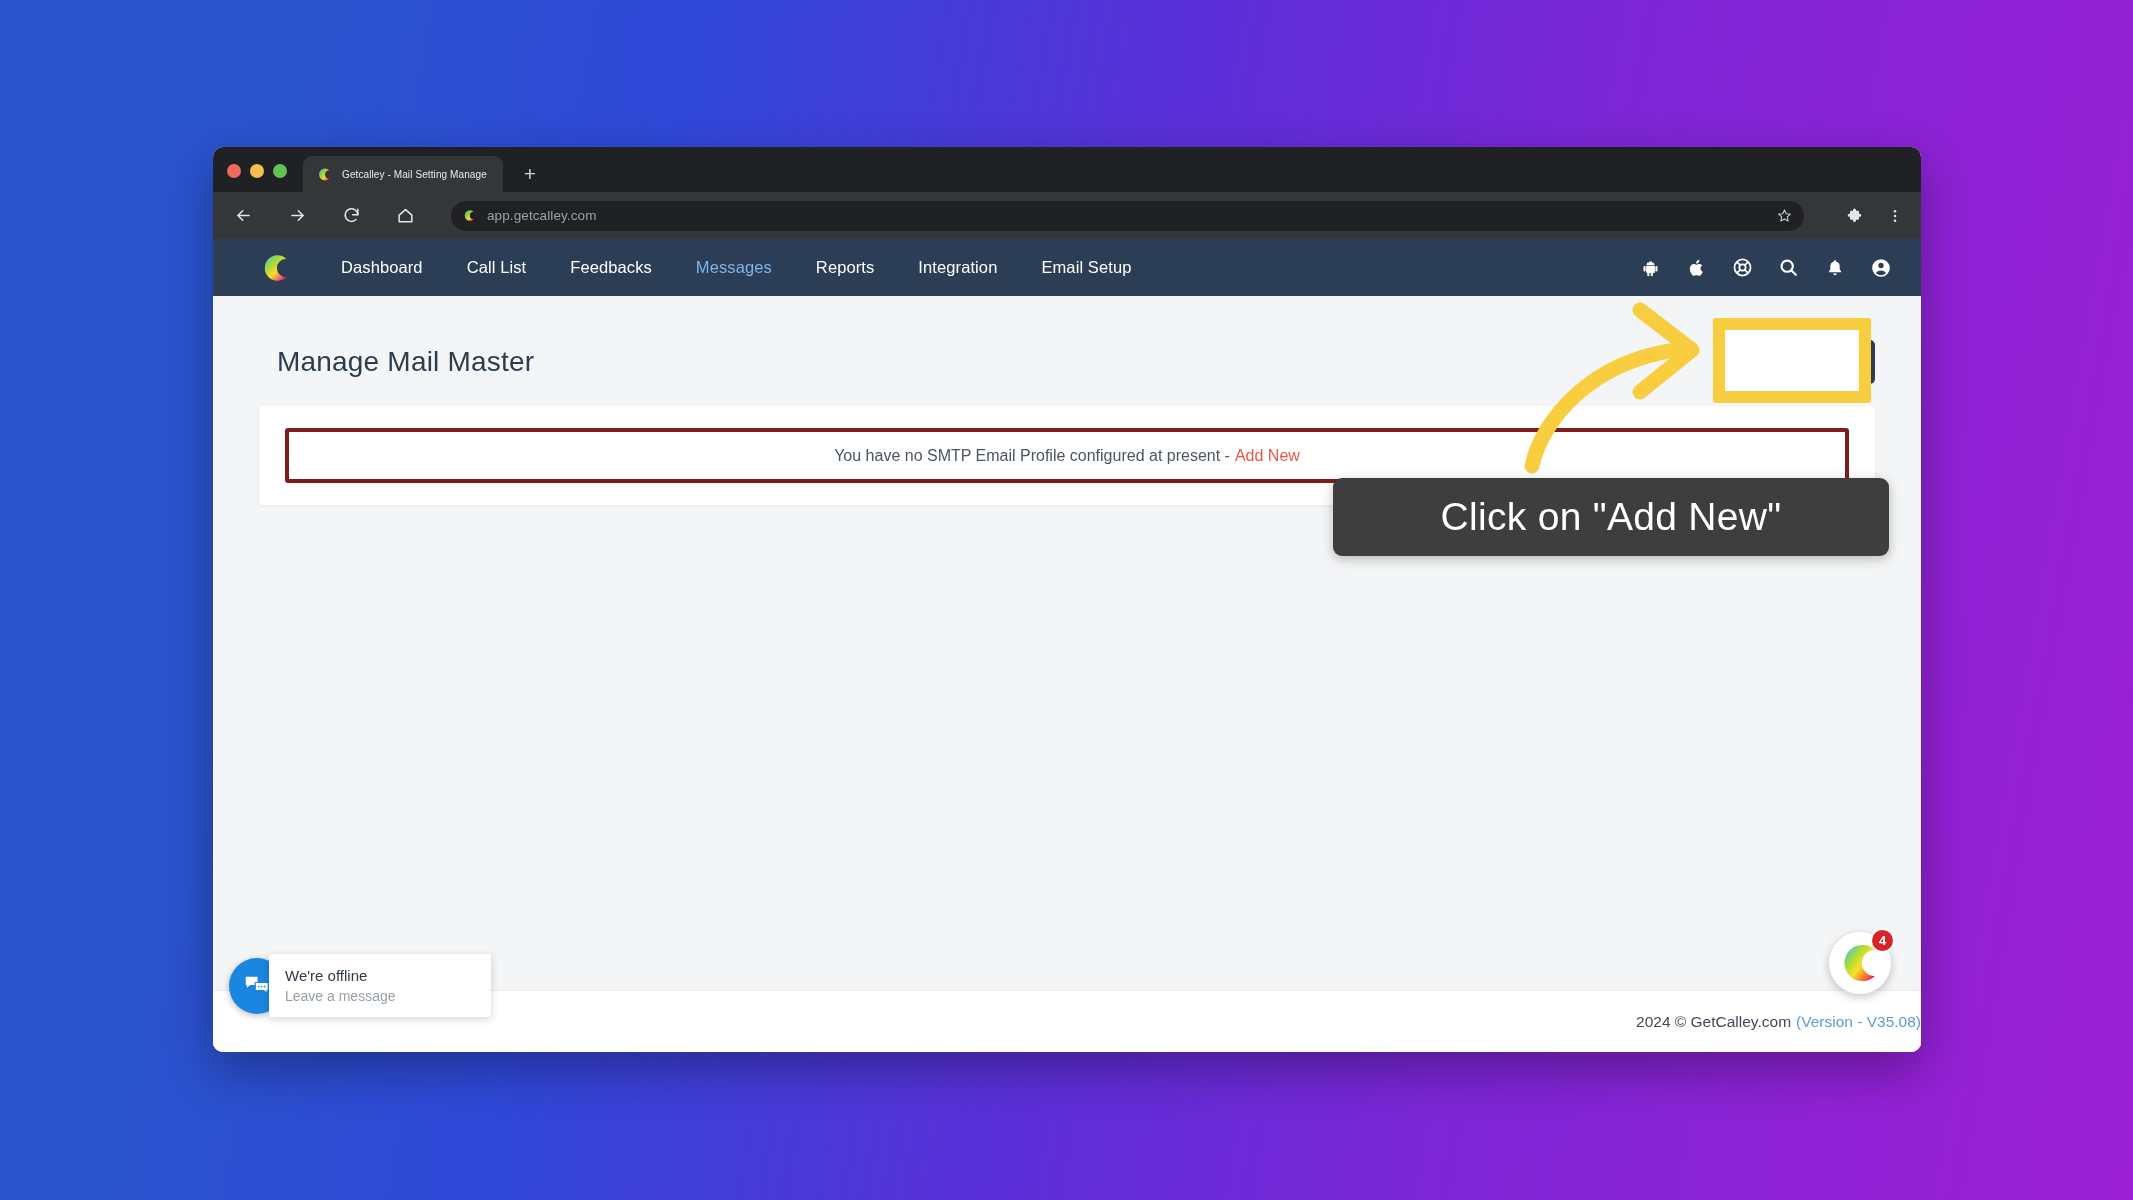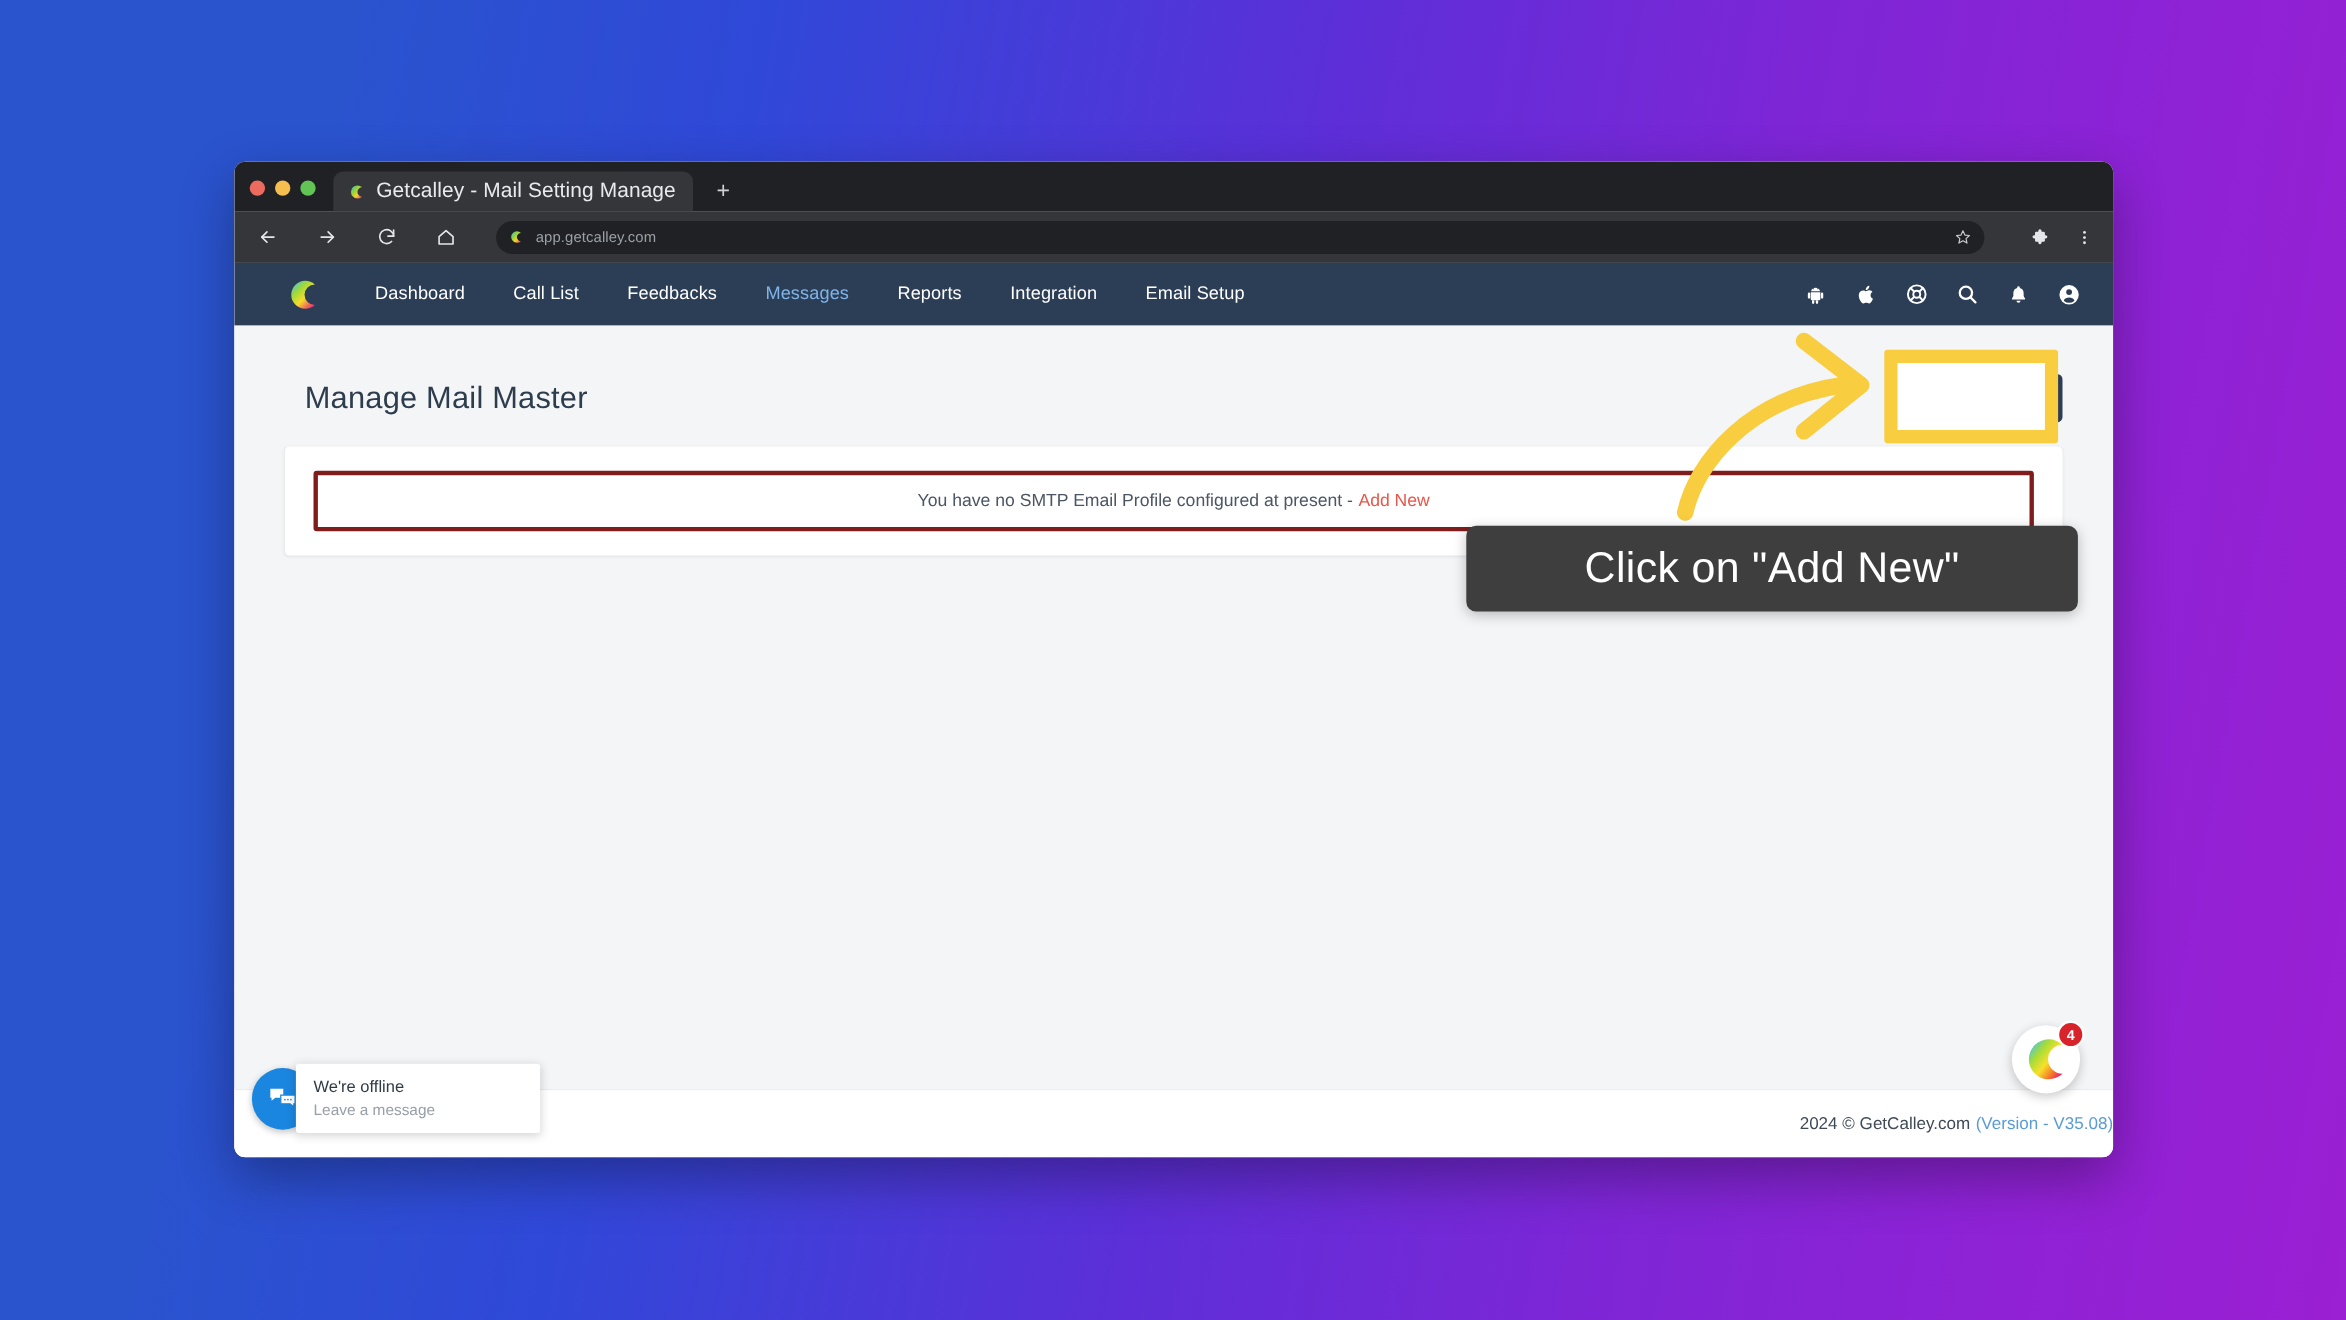--- a/index.html
+++ b/index.html
@@ -46,21 +46,21 @@
     height: 36px;
     background: #35363a;
     border-radius: 9px 9px 0 0;
     display: flex; align-items: center;
     padding: 0 16px 0 13px;
     gap: 9px;
     max-width: 330px;
   }
   .tab-title {
     color: #e8eaed;
-    font-size: 19px;
+    font-size: 10px;
     white-space: nowrap;
     overflow: hidden;
     text-overflow: ellipsis;
     letter-spacing: .1px;
   }
   .newtab {
     width: 30px; height: 30px;
     margin: 0 0 4px 12px;
     color: #cdd1d6;
     display: flex; align-items: center; justify-content: center;
@@ -181,21 +181,21 @@
     display: flex; align-items: center; justify-content: flex-end;
     font-size: 15.5px;
     color: #3f4a56;
     position: relative;
   }
   .footer .ver { color: #5b9bd5; margin-left: 5px; }
 
   
   .chat {
     position: absolute;
-    left: 16px; bottom: 22px;
+    left: 16px; bottom: 35px;
     display: flex; align-items: center;
     z-index: 6;
   }
   .chat-bubble {
     width: 56px; height: 56px;
     border-radius: 50%;
     background: #1b86e0;
     display: flex; align-items: center; justify-content: center;
     box-shadow: 0 2px 7px rgba(0,0,0,0.25);
     flex: none;

